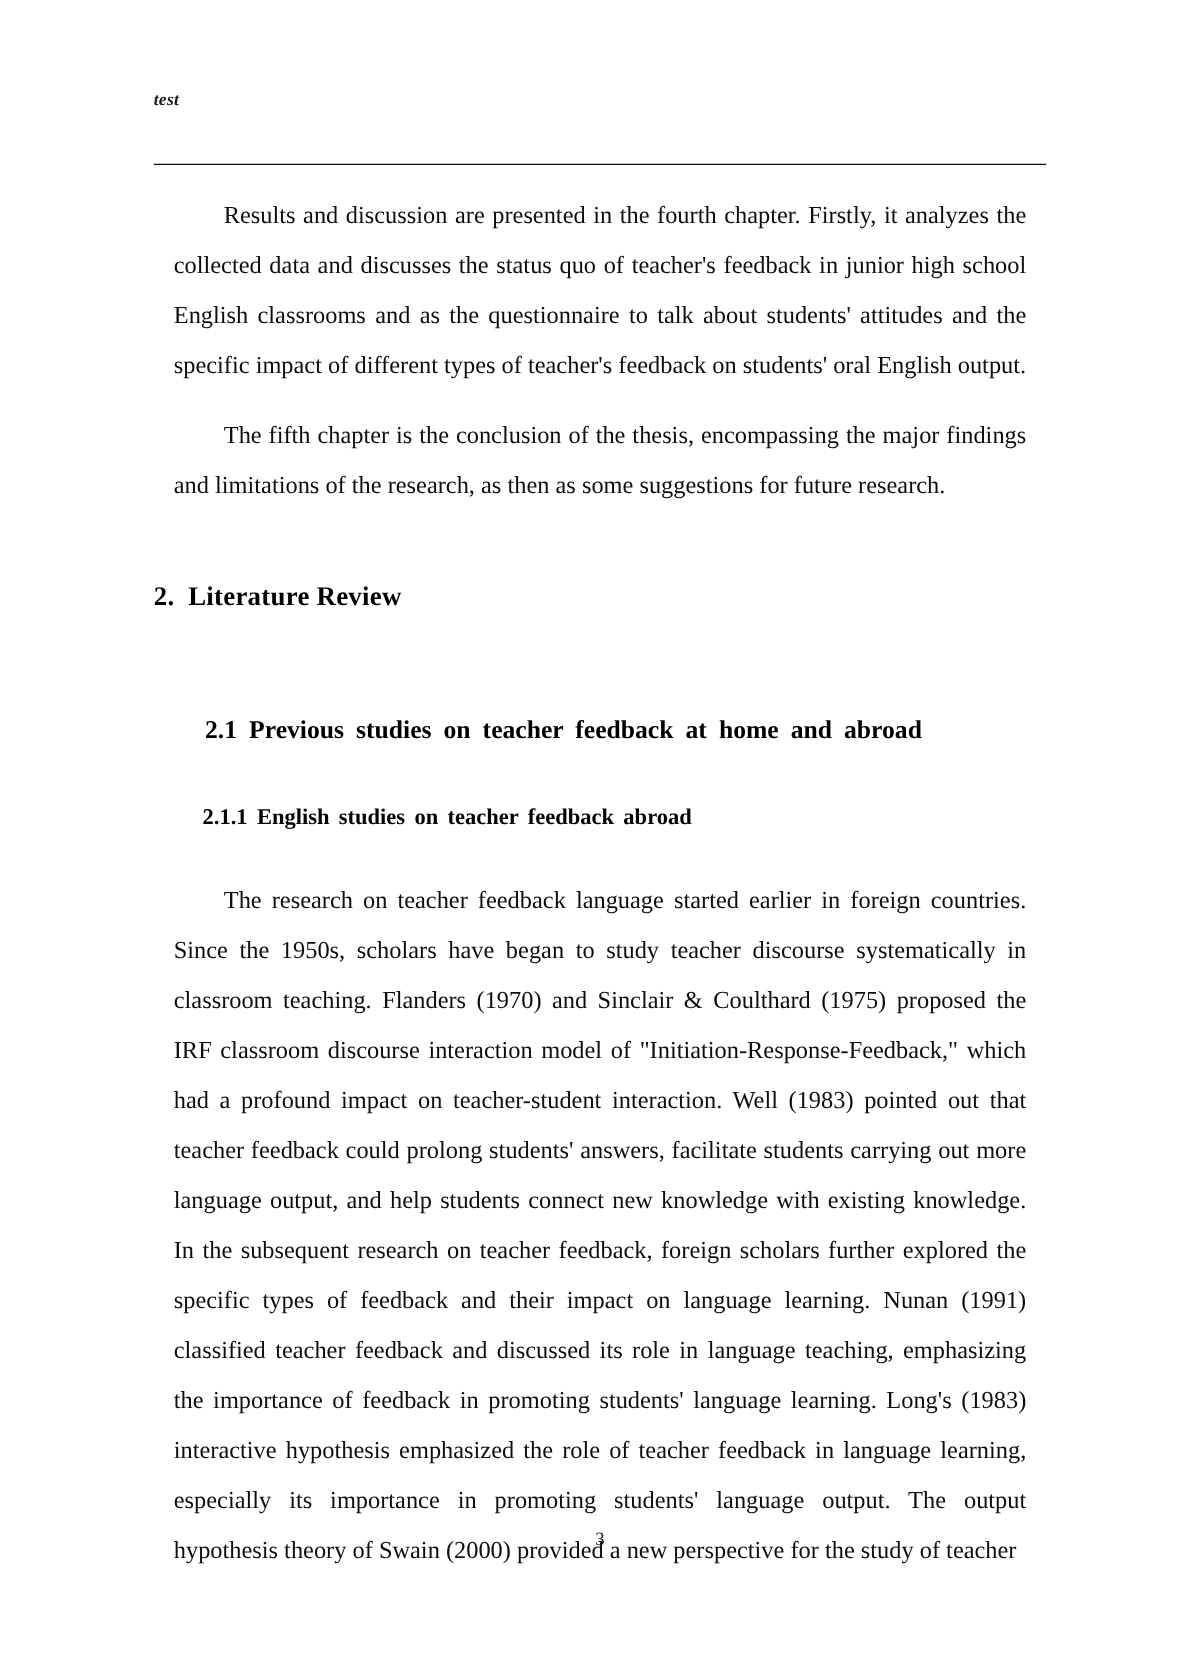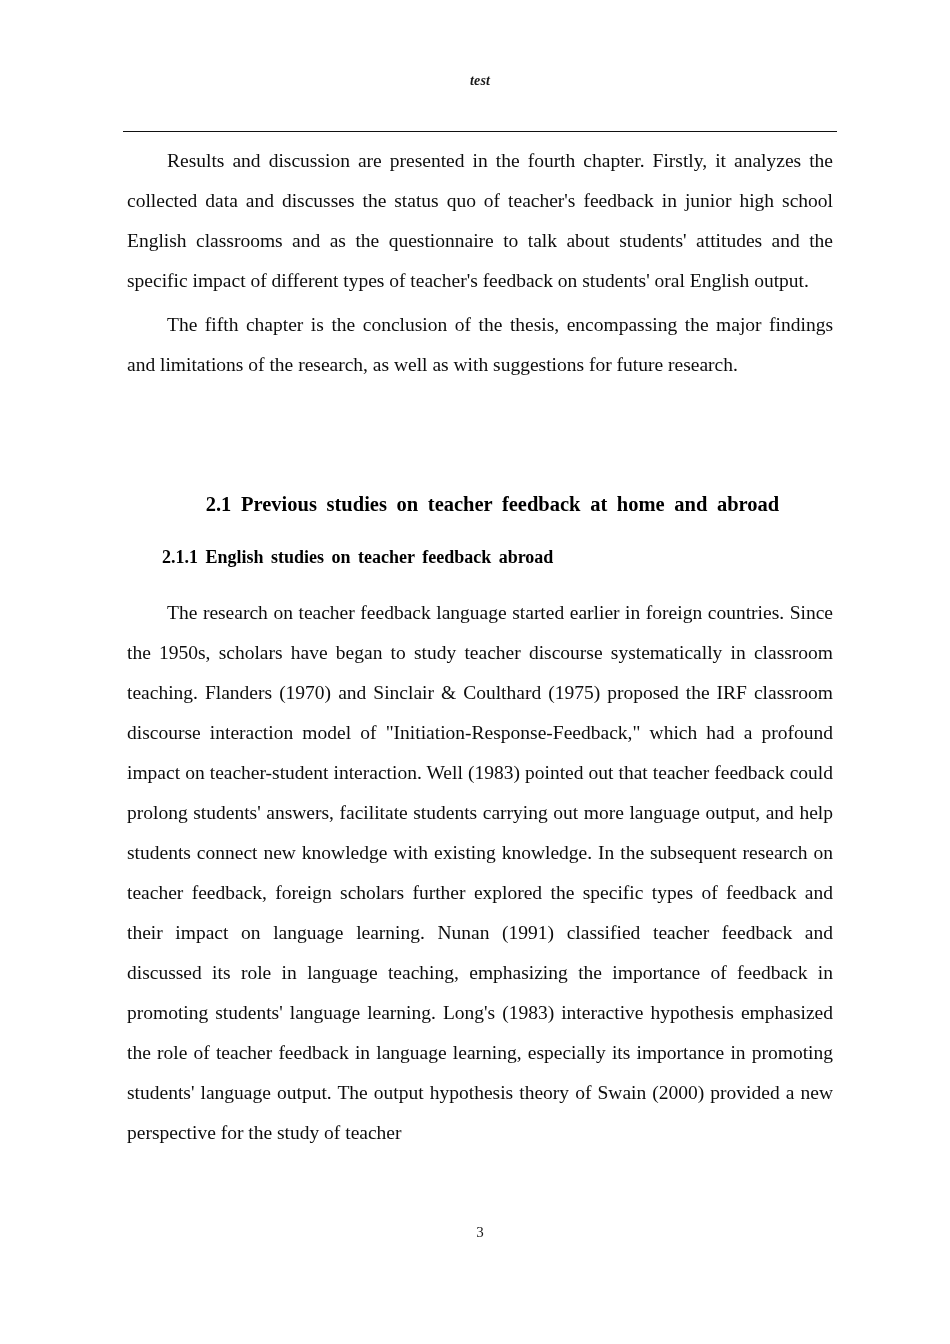--- a/index.html
+++ b/index.html
@@ -25,21 +25,20 @@
     height: 1344px;
     background: #ffffff;
   }
 
   
   .header-area {
     position: absolute;
     left: 123px;
     top: 72px;
     width: 714px;
-    text-align: center;
   }
   .header-text {
     font-family: "Liberation Serif", "DejaVu Serif", serif;
     font-style: italic;
     font-weight: bold;
     font-size: 14px;
     line-height: 18px;
     color: #1a1a1a;
     letter-spacing: 0.2px;
   }
@@ -54,21 +53,21 @@
 
   
   .content {
     position: absolute;
     left: 123px;
     top: 137px;
     width: 714px;
   }
 
   p.para {
-    margin: 4px;
+    margin: 16px;
     font-size: 19.5px;
     line-height: 40px;
     text-align: justify;
     text-justify: inter-word;
     text-indent: 40px;
     color: #0d0d0d;
     -webkit-font-smoothing: antialiased;
   }
 
   h2.chapter-heading {
@@ -76,28 +75,27 @@
     font-size: 21.5px;
     line-height: 28px;
     font-weight: bold;
     text-align: left;
     color: #000000;
     letter-spacing: 0.2px;
   }
   .chapter-heading .num { margin-right: 11px; }
 
   h3.section-heading {
-    margin: 0;
+    margin: 16px;
     font-size: 20.5px;
     line-height: 28px;
     font-weight: bold;
     color: #000000;
     padding-left: 25px;
     word-spacing: 4.5px;
-    text-align: center;
   }
 
   h4.subsection-heading {
     margin: 0;
     font-size: 18px;
     line-height: 24px;
     font-weight: bold;
     color: #000000;
     padding-left: 39px;
     word-spacing: 3px;
@@ -132,24 +130,27 @@
   <div class="header-area">
     <div class="header-text">test</div>
   </div>
 
   <div class="header-rule"></div>
 
   <div class="content">
 
     <p class="para">Results  and  discussion  are  presented  in  the  fourth  chapter.   Firstly,   it   analyzes   the  collected data  and  discusses  the  status  quo  of  teacher's  feedback  in junior high school English classrooms  and  as  the questionnaire to talk about students'  attitudes and the specific impact of  different types of teacher's  feedback on students'  oral English output.</p>
 
-    <p class="para">The  fifth  chapter is the conclusion of the thesis, encompassing the major findings and limitations of the research, as well as with suggestions for future research.</p>
+    <p class="para">The  fifth  chapter is the conclusion of the thesis, encompassing the major findings and limitations of the research, as then as some suggestions for future research.</p>
 
     <div class="sp-1"></div>
 
+    <h2 class="chapter-heading">
+      <span class="num">2.</span><span>Literature Review</span>
+    </h2>
 
     <div class="sp-2"></div>
 
 
     <div class="sp-3"></div>
 
     <h3 class="section-heading">2.1  Previous  studies  on  teacher  feedback  at  home  and  abroad</h3>
 
     <div class="sp-4"></div>
 

